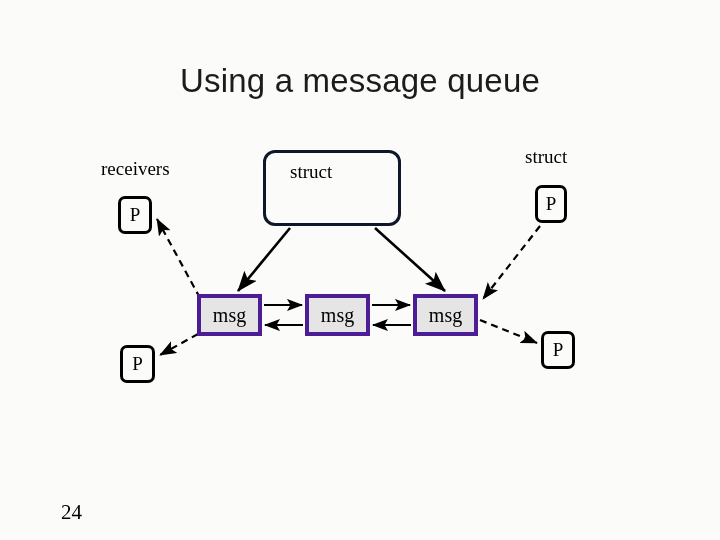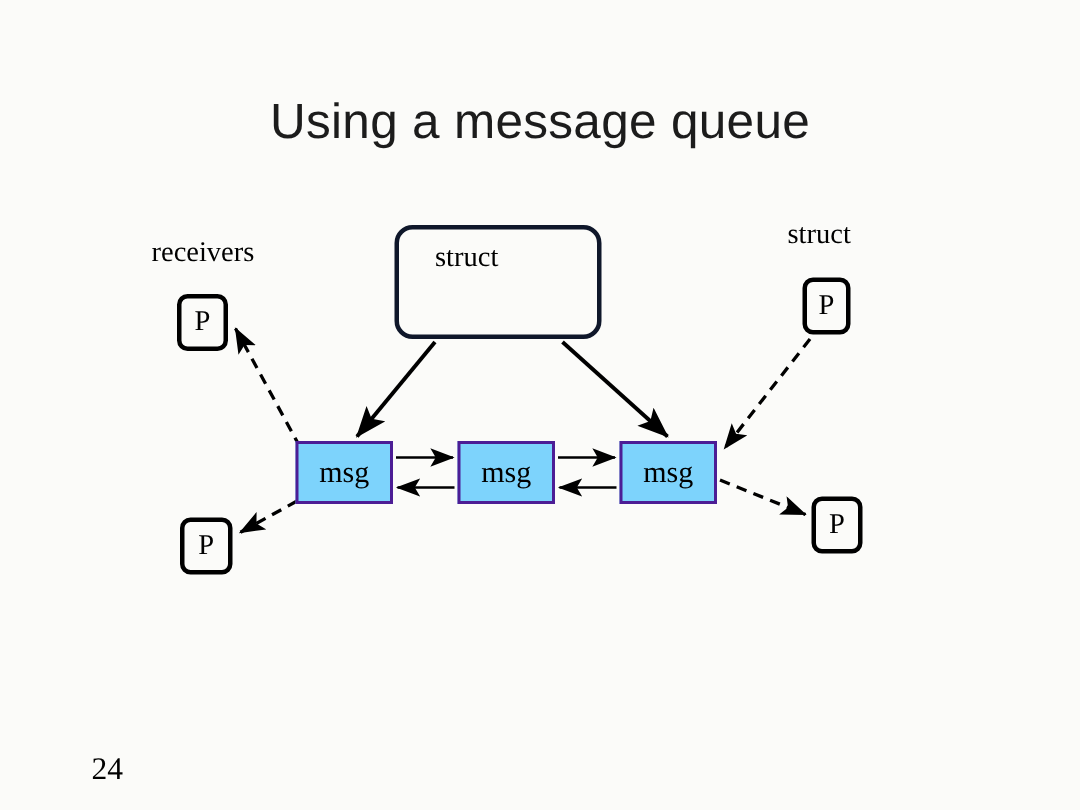--- a/index.html
+++ b/index.html
@@ -91,22 +91,22 @@
     padding: 7px 0 0 24px;
   }
   #struct-box .struct-line { display: block; white-space: nowrap; }
 
   
   .msg-box {
     position: absolute;
     top: 294px;
     width: 65px;
     height: 42px;
-    border: 2px solid #4c1d95;
-    background: #7dd3fc;
+    border: 4px solid #4c1d95;
+    background: #e5e5e5;
     box-sizing: border-box;
     display: flex;
     align-items: center;
     justify-content: center;
     font-family: "Liberation Serif", serif;
     font-size: 20px;
     color: #000;
   }
   #msg-box-1 { left: 197px; }
   #msg-box-2 { left: 305px; }

